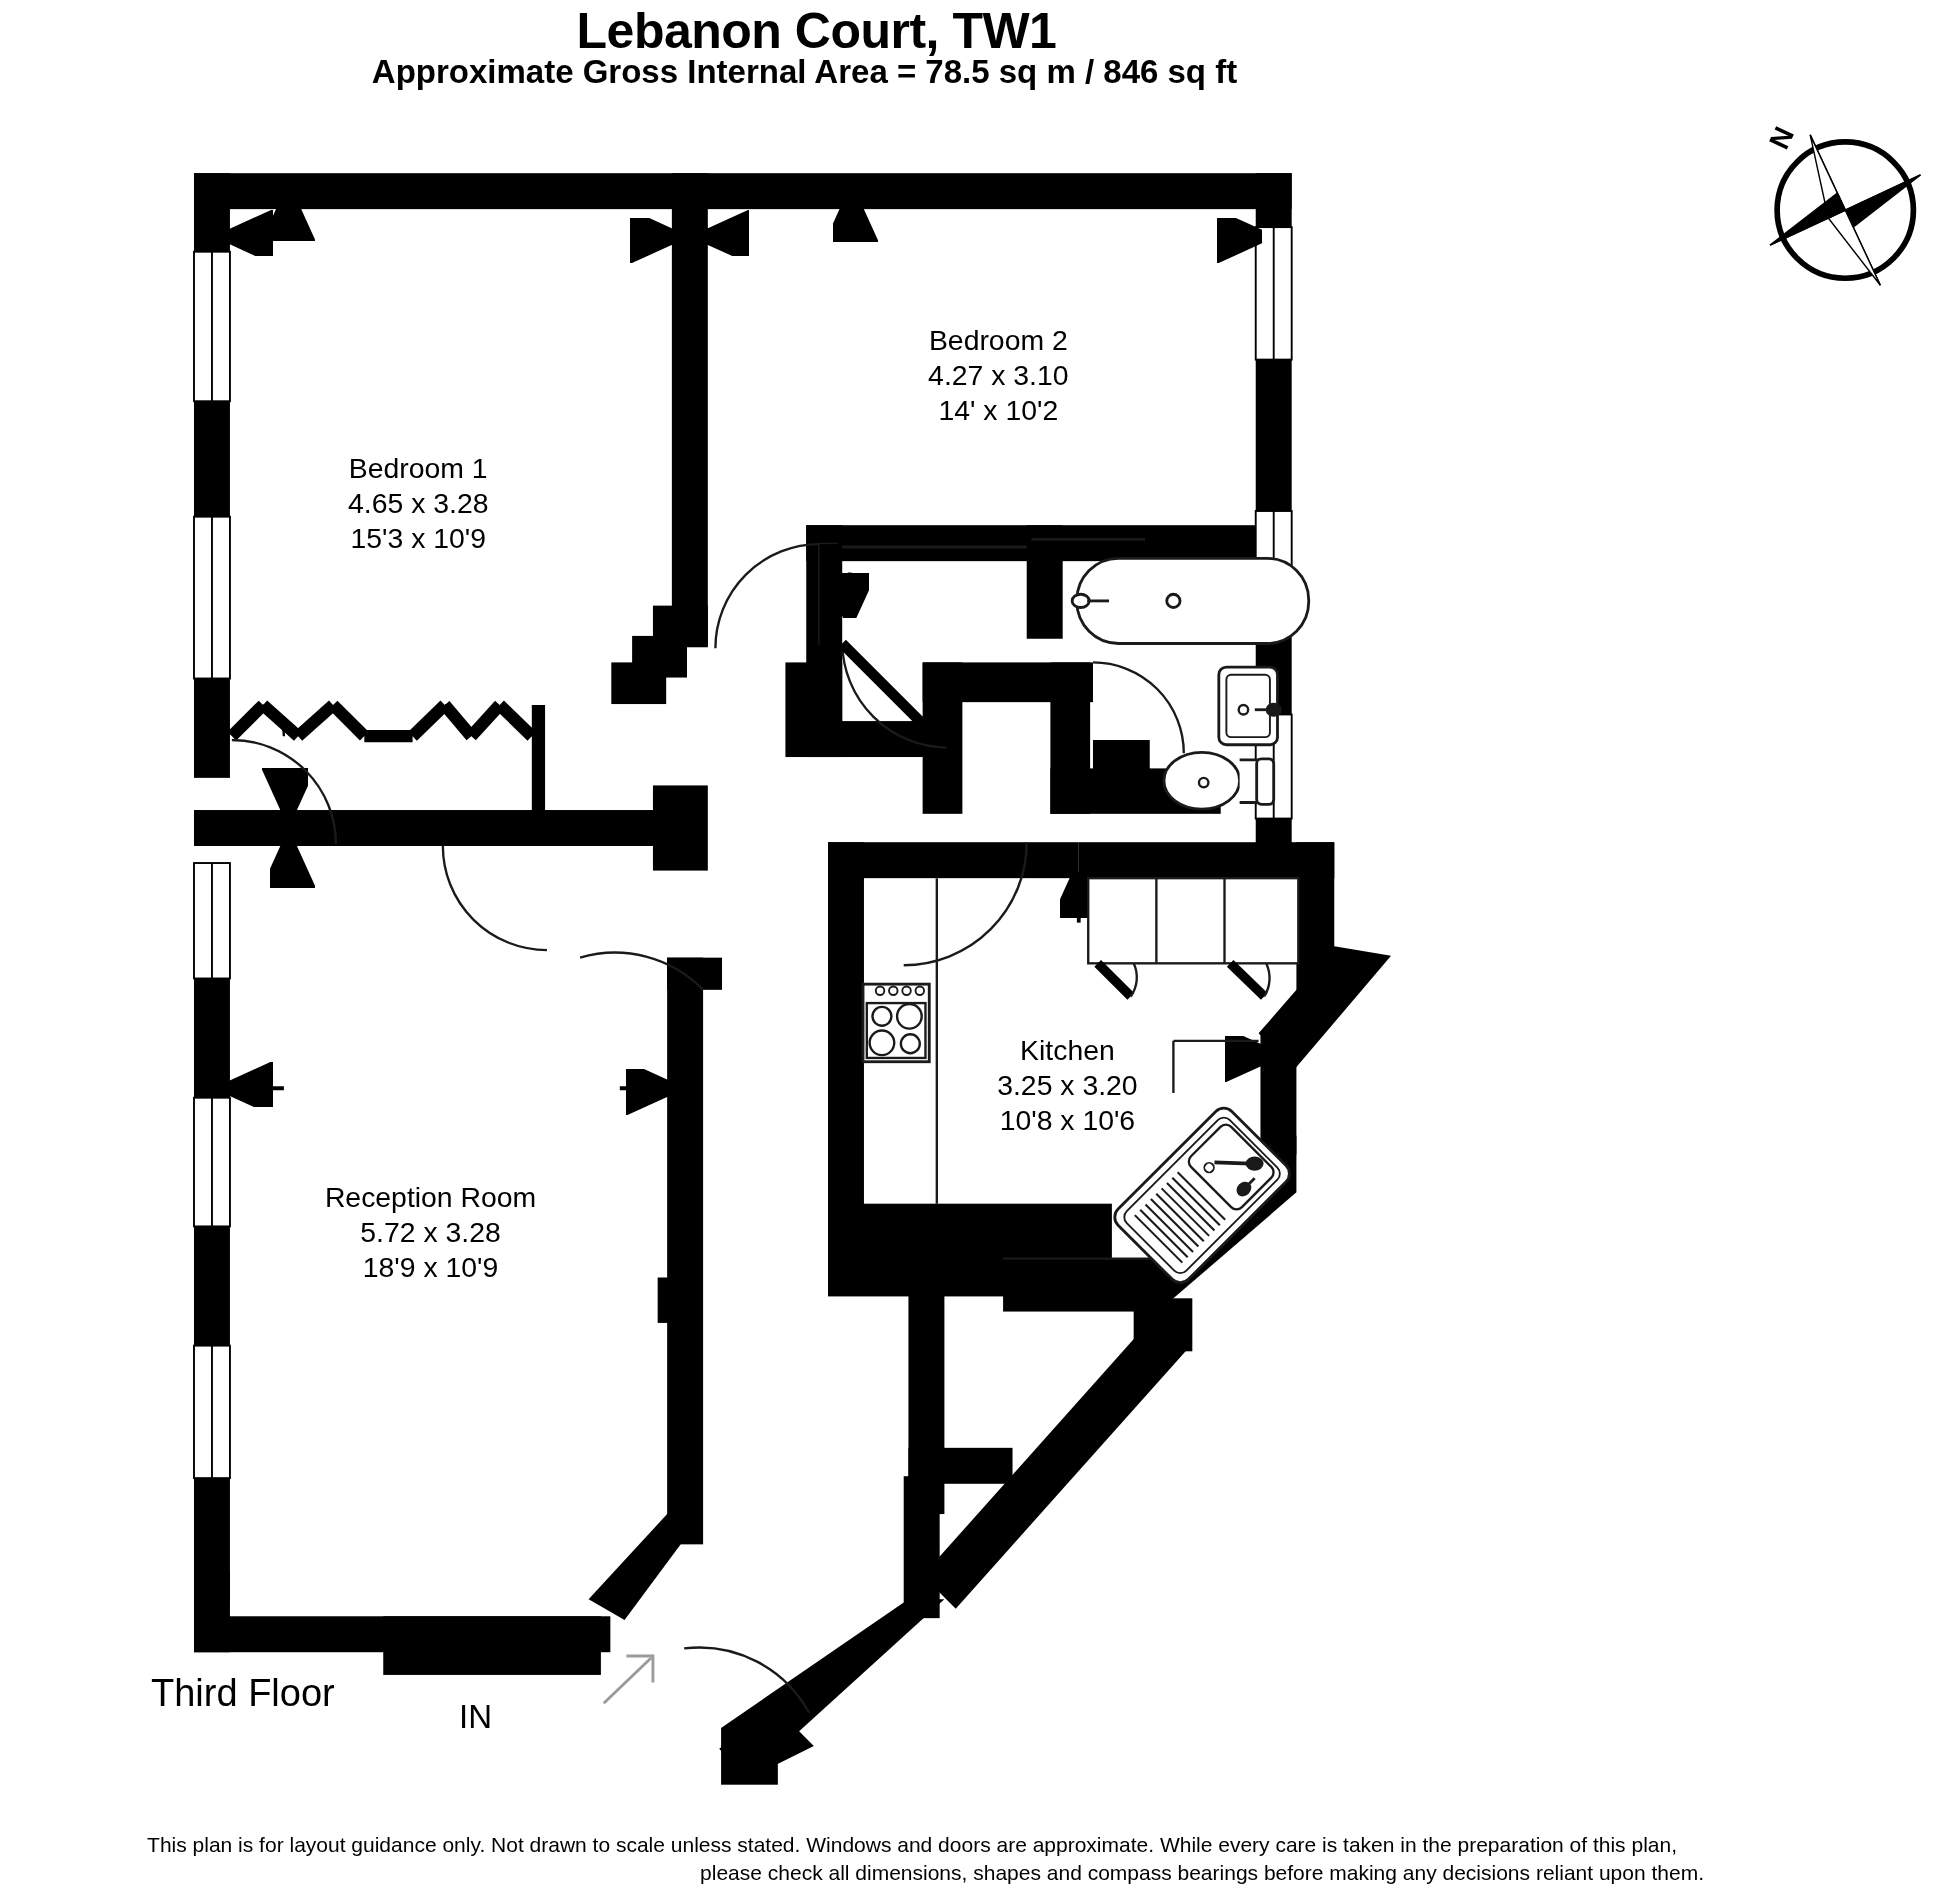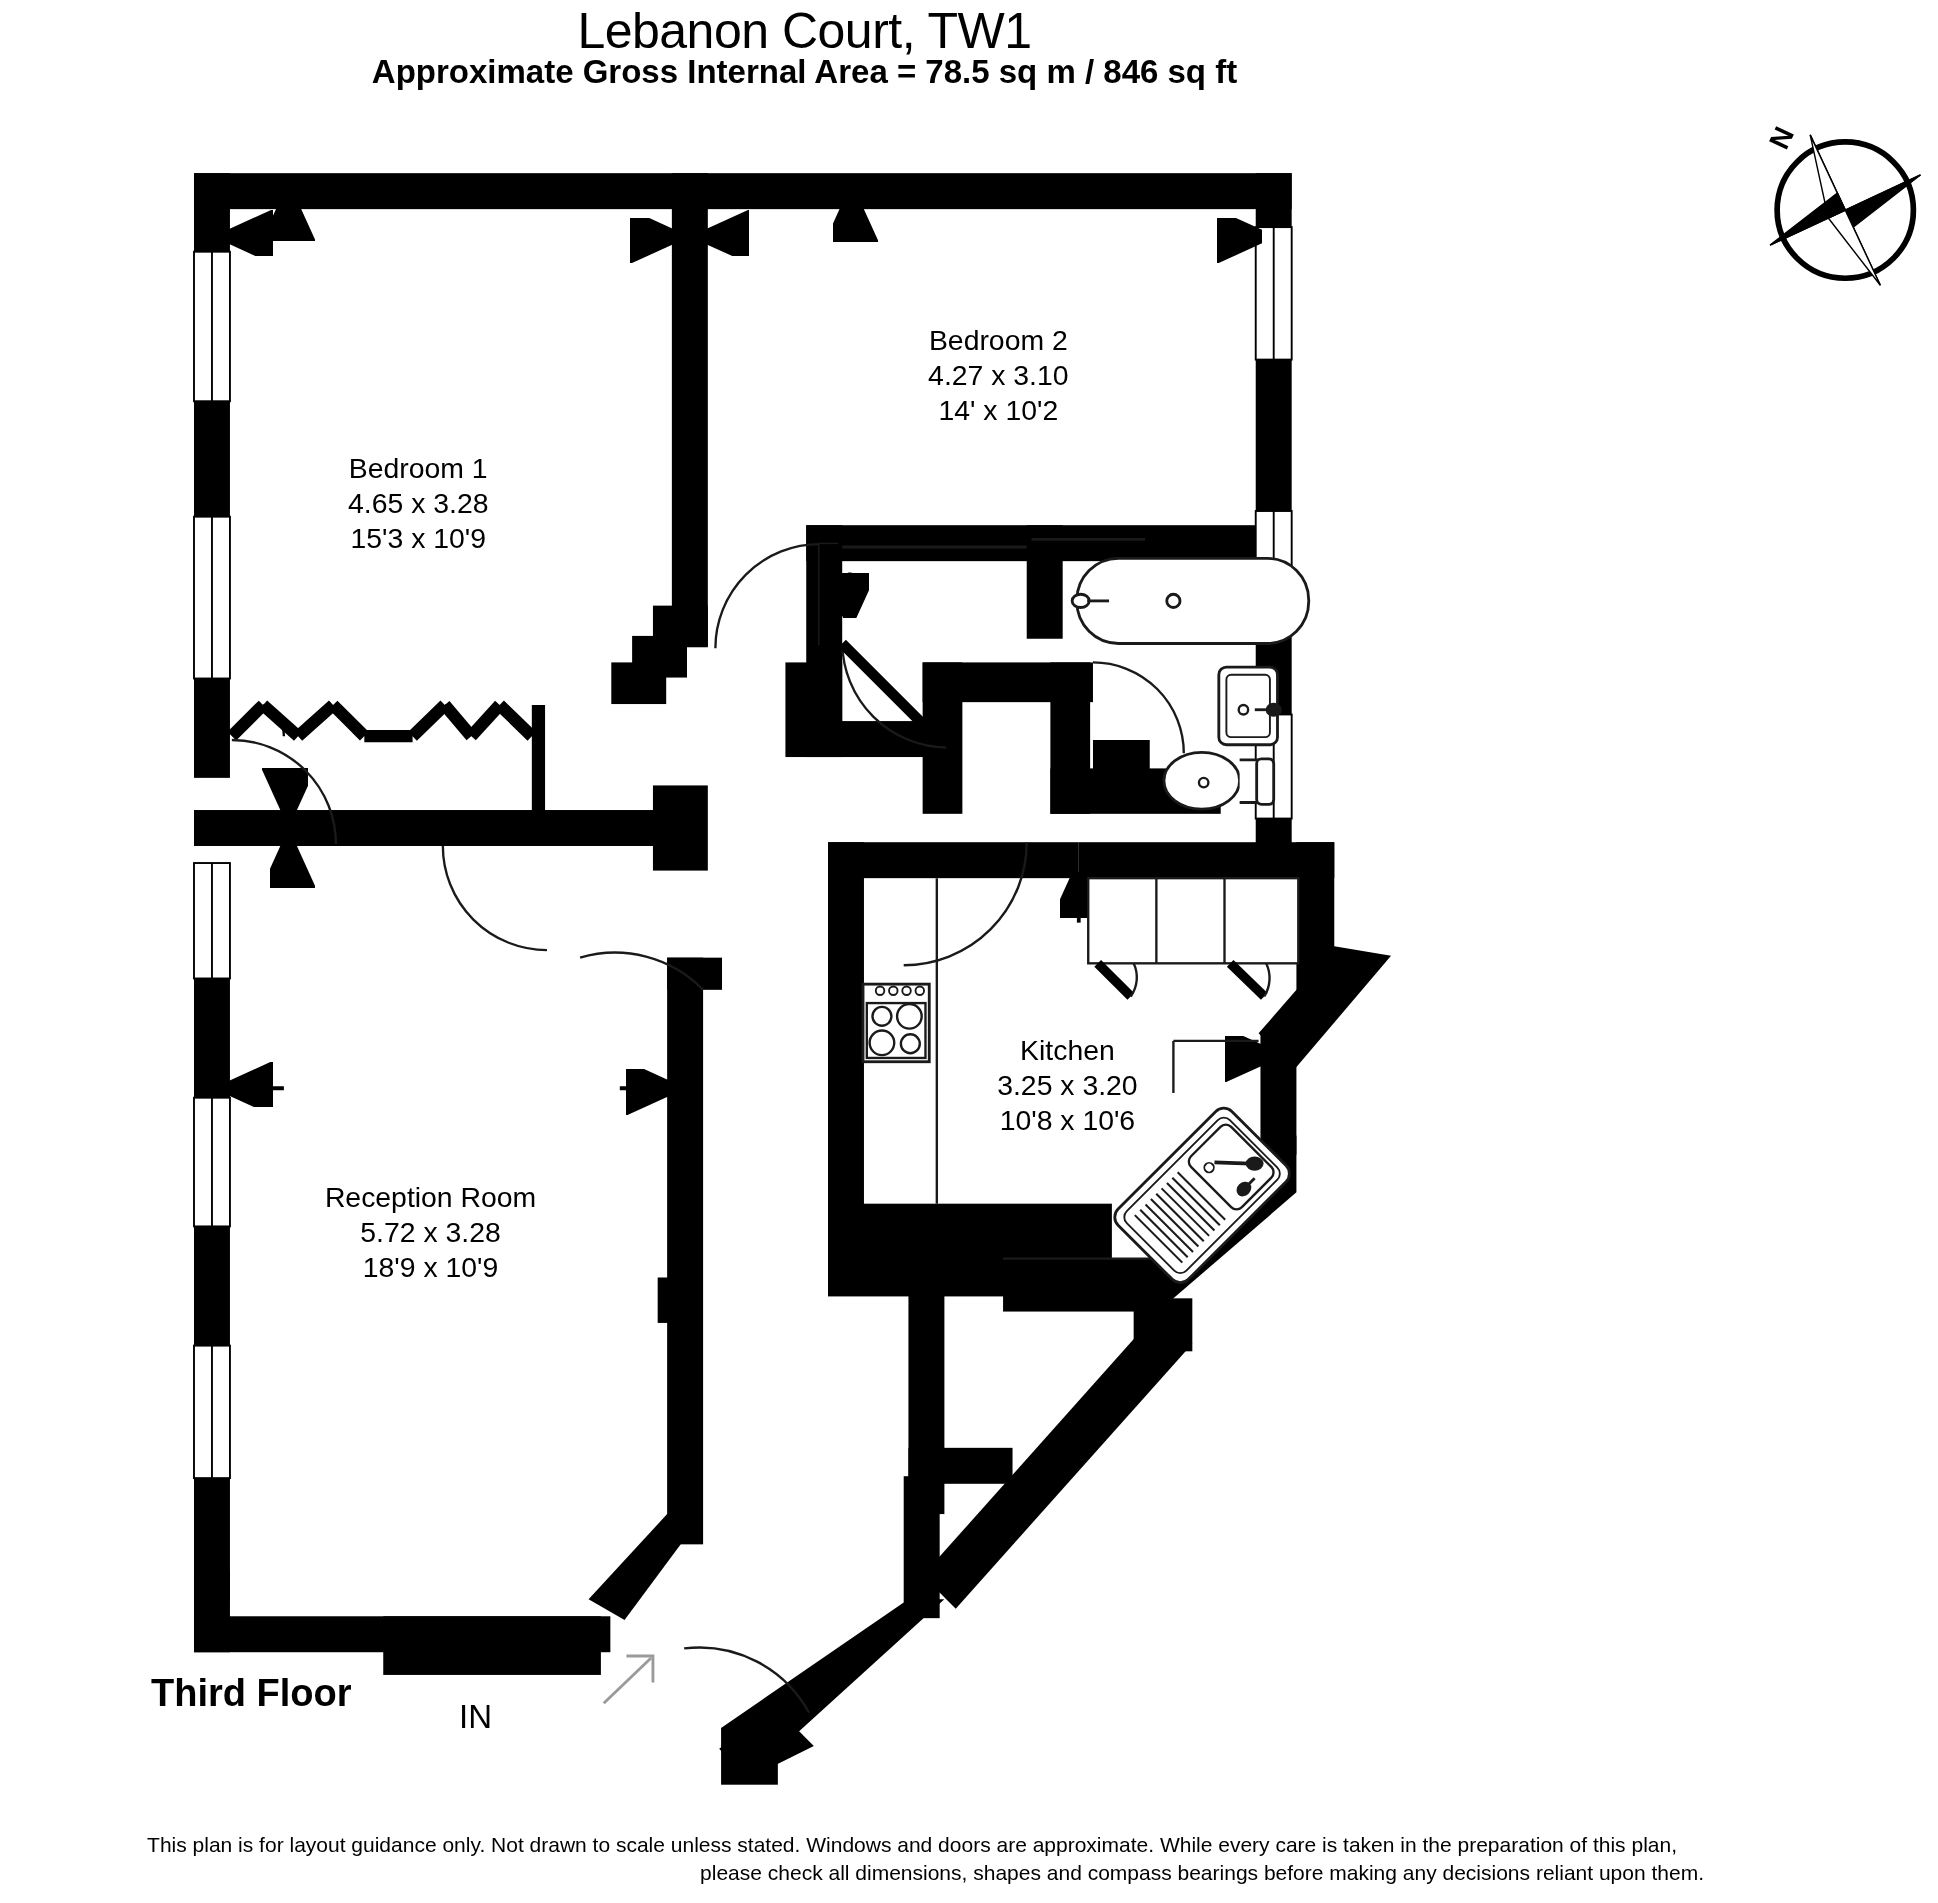--- a/index.html
+++ b/index.html
@@ -23,34 +23,35 @@
   }
   .hdr {
     position: absolute;
     left: 0;
     width: 1609px;
     text-align: center;
   }
   #plan-title {
     top: 1.9px;
     font-size: 50px;
-    font-weight: normal;
+    font-weight: bold;
     letter-spacing: -0.5px;
+    margin-left: 12px;
   }
   #plan-subtitle {
     top: 53px;
     font-size: 33px;
     font-weight: bold;
   }
   #floor-label {
     position: absolute;
     left: 151px;
     top: 1672px;
     font-size: 38px;
-    font-weight: bold;
+    font-weight: normal;
   }
   #in-label {
     position: absolute;
     left: 459px;
     top: 1689px;
     font-size: 33px;
     font-weight: normal;
     margin-top: 9px;
   }
   .footer-line {

